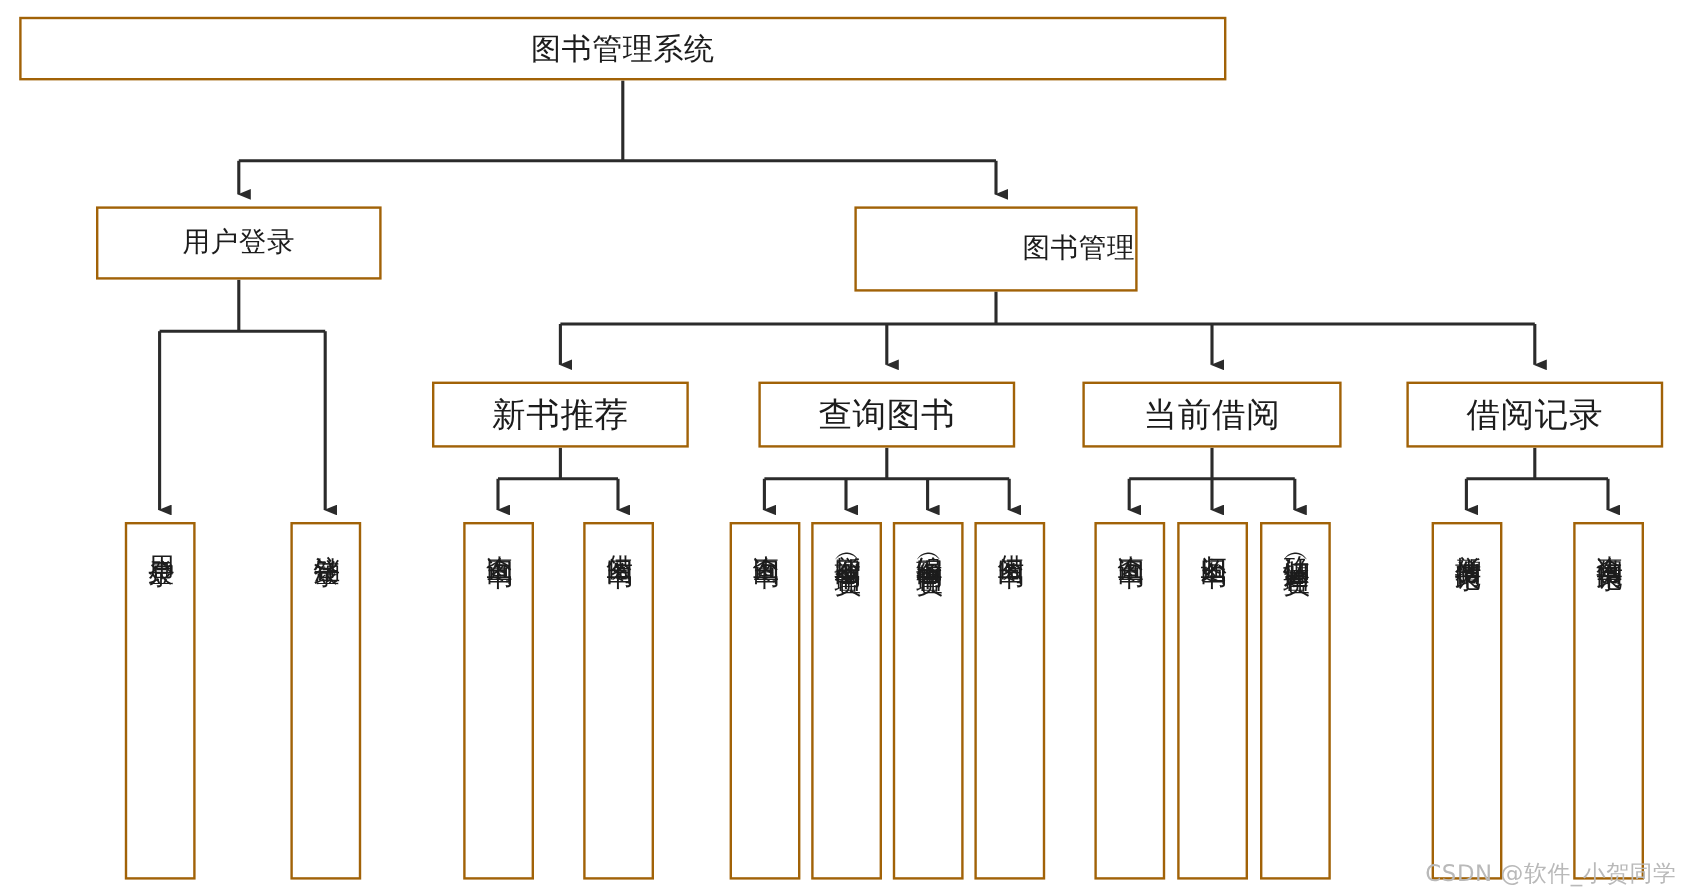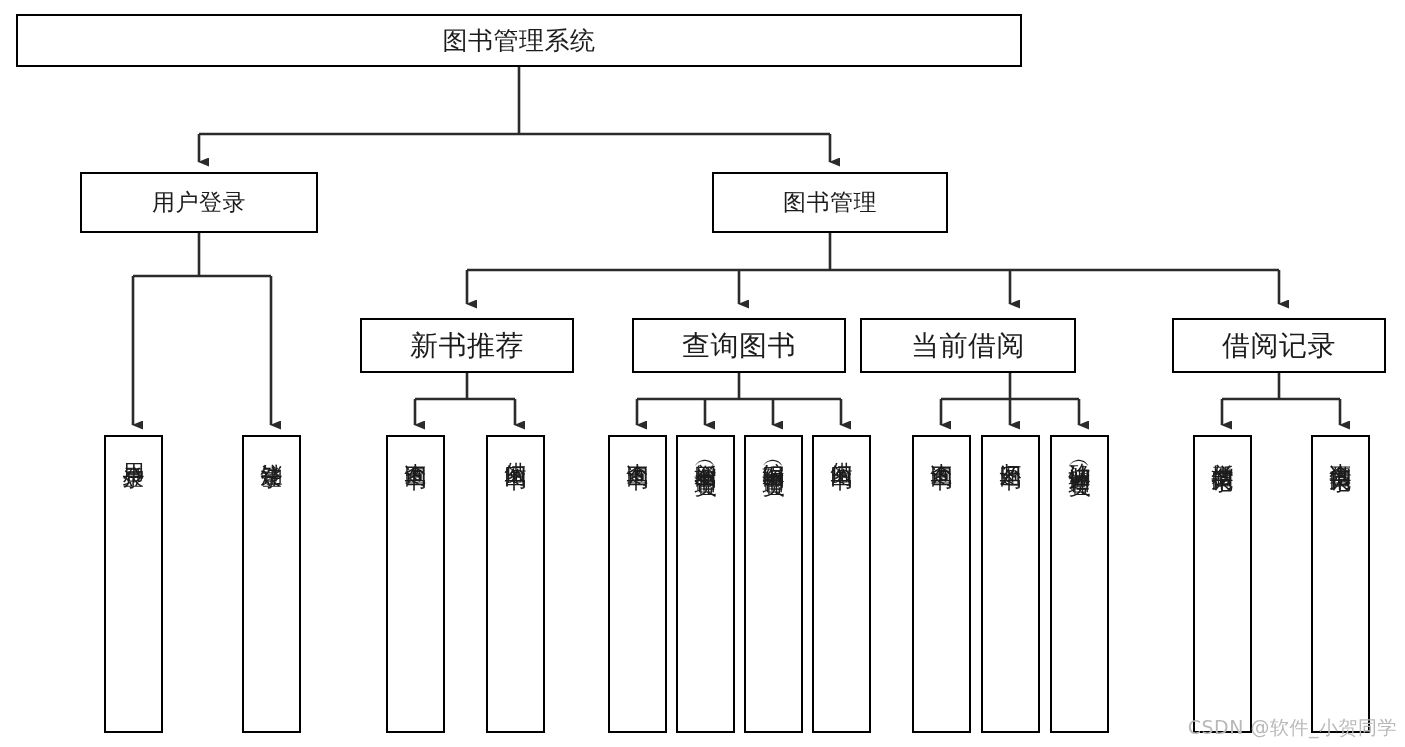--- a/index.html
+++ b/index.html
@@ -21,21 +21,21 @@
     position: absolute;
     left: 0;
     top: 0;
     width: 1405px;
     height: 747px;
   }
   .node-box {
     position: absolute;
     box-sizing: border-box;
     background: #ffffff;
-    border: 2px solid #000000;
+    border: 2px solid #a16207;
     display: flex;
     align-items: center;
     justify-content: center;
   }
   .node-label {
     color: #1c1c1c;
     text-align: center;
     line-height: 1.12;
     letter-spacing: 0.5px;
   }
@@ -122,31 +122,31 @@
     </g>
   </svg>
 
   <div class="node-box level-1" style="left:16px; top:14px; width:1006px; height:53px;">
     <span class="node-label">图书管理系统</span>
   </div>
 
   <div class="node-box level-2" style="left:80px; top:172px; width:238px; height:61px;">
     <span class="node-label">用户登录</span>
   </div>
-  <div class="node-box level-2" style="left:712px; top:172px; width:236px; height:61px;">
+  <div class="node-box level-2" style="left:712px; top:172px; width:236px; height:71px;justify-content:flex-end;">
     <span class="node-label">图书管理</span>
   </div>
 
   <div class="node-box level-3" style="left:360px; top:318px; width:214px; height:55px;">
     <span class="node-label">新书推荐</span>
   </div>
   <div class="node-box level-3" style="left:632px; top:318px; width:214px; height:55px;">
     <span class="node-label">查询图书</span>
   </div>
-  <div class="node-box level-3" style="left:860px; top:318px; width:216px; height:55px;">
+  <div class="node-box level-3" style="left:902px; top:318px; width:216px; height:55px;">
     <span class="node-label">当前借阅</span>
   </div>
   <div class="node-box level-3" style="left:1172px; top:318px; width:214px; height:55px;">
     <span class="node-label">借阅记录</span>
   </div>
 
   <div class="node-box level-4" style="left:104px; top:435px; width:59px; height:298px;">
     <span class="node-label">用户登录</span>
   </div>
   <div class="node-box level-4" style="left:242px; top:435px; width:59px; height:298px;">

